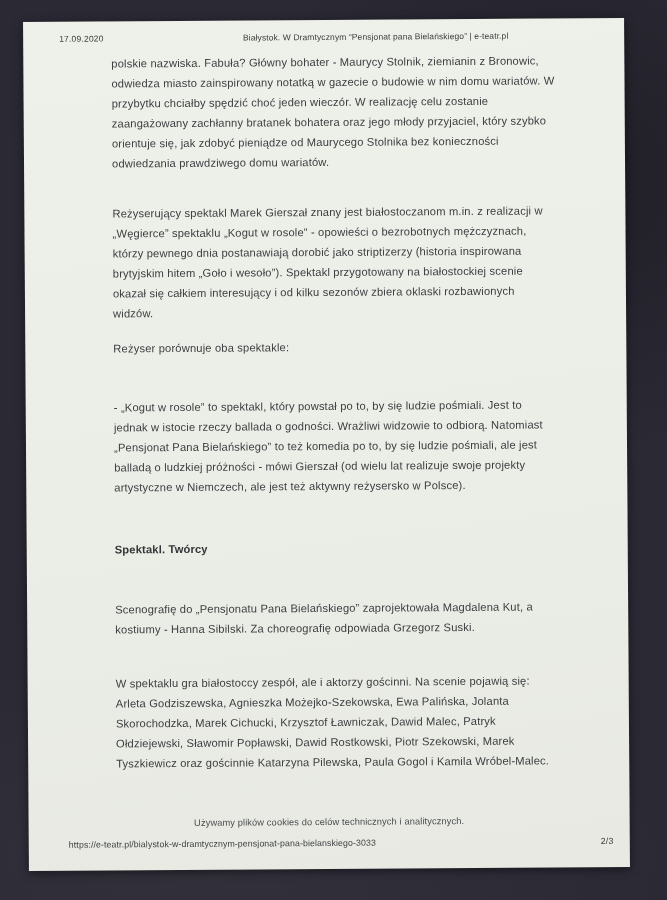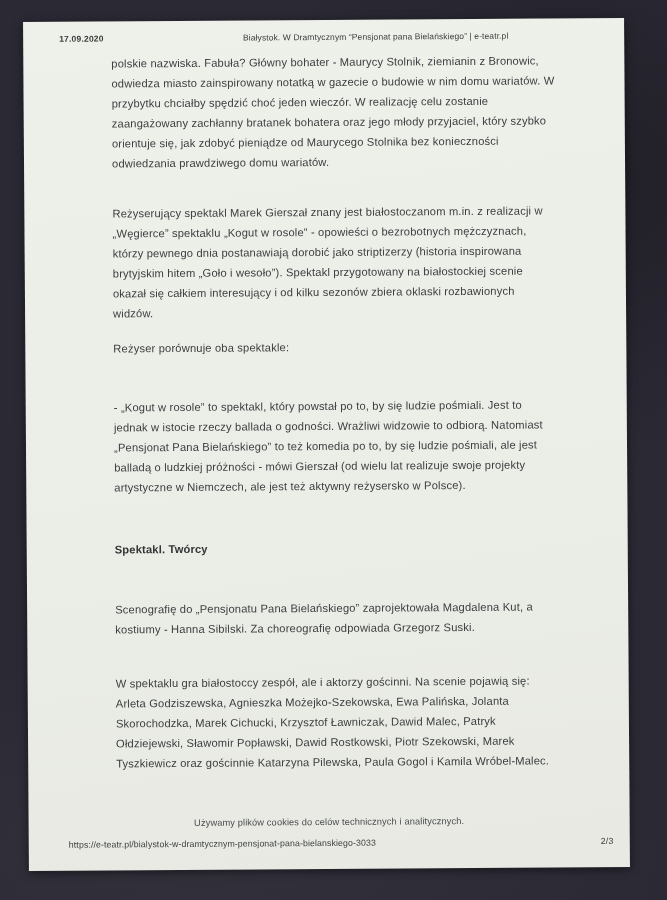--- a/index.html
+++ b/index.html
@@ -41,21 +41,20 @@
     right: 0;
     height: 18px;
     font-size: 8.5px;
     color: #3c3c3c;
   }
   .print-date {
     position: absolute;
     left: 36px;
     top: 4px;
     letter-spacing: 0.2px;
-    font-weight: bold;
   }
   .print-title {
     position: absolute;
     left: 50%;
     top: 4px;
     transform: translateX(-50%);
     margin-left: 52px;
     white-space: nowrap;
     letter-spacing: 0.1px;
   }

